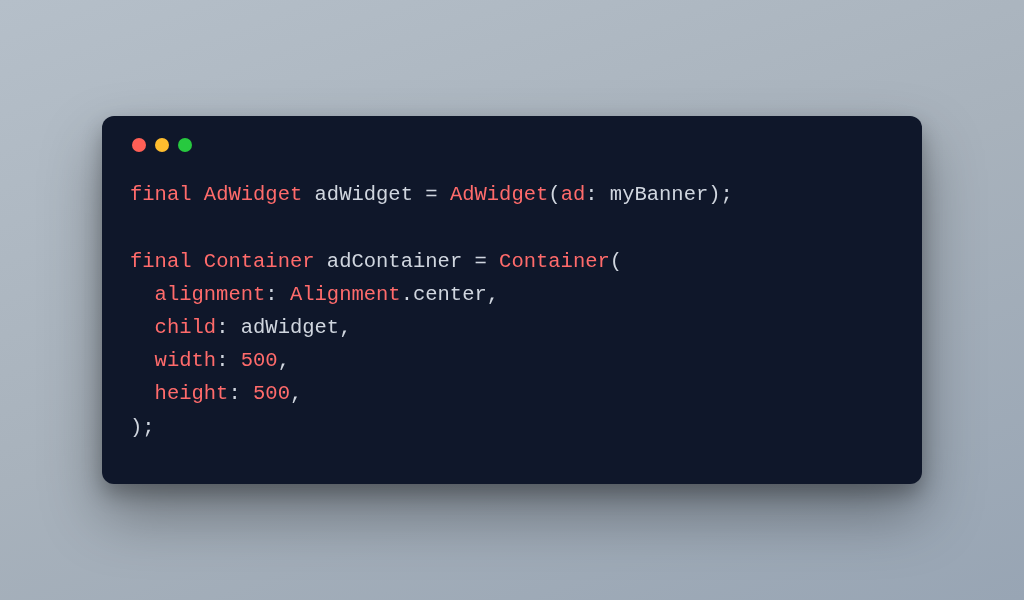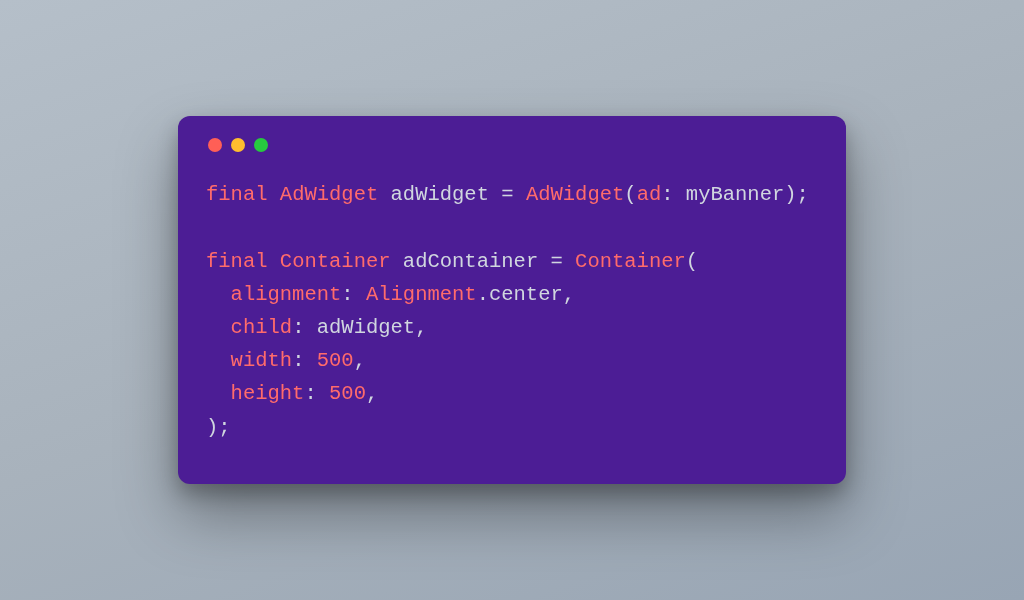--- a/index.html
+++ b/index.html
@@ -5,22 +5,22 @@
   * { margin: 0; padding: 0; box-sizing: border-box; }
   html, body { width: 1024px; height: 600px; }
   body {
     background: linear-gradient(160deg, #b5bfc9 0%, #a8b2bc 50%, #98a5b4 100%);
     display: flex;
     align-items: center;
     justify-content: center;
     font-family: "SFMono-Regular", "Menlo", "Consolas", "Liberation Mono", monospace;
   }
   .window {
-    width: 668px;
-    background: #4c1d95;
+    width: 820px;
+    background: #0f172a;
     border-radius: 12px;
     box-shadow: 0 30px 60px rgba(0,0,0,0.35), 0 10px 20px rgba(0,0,0,0.25);
     padding: 22px 28px 40px 28px;
   }
   .traffic-lights {
     display: flex;
     gap: 9px;
     margin-bottom: 26px;
     margin-left: 2px;
   }

